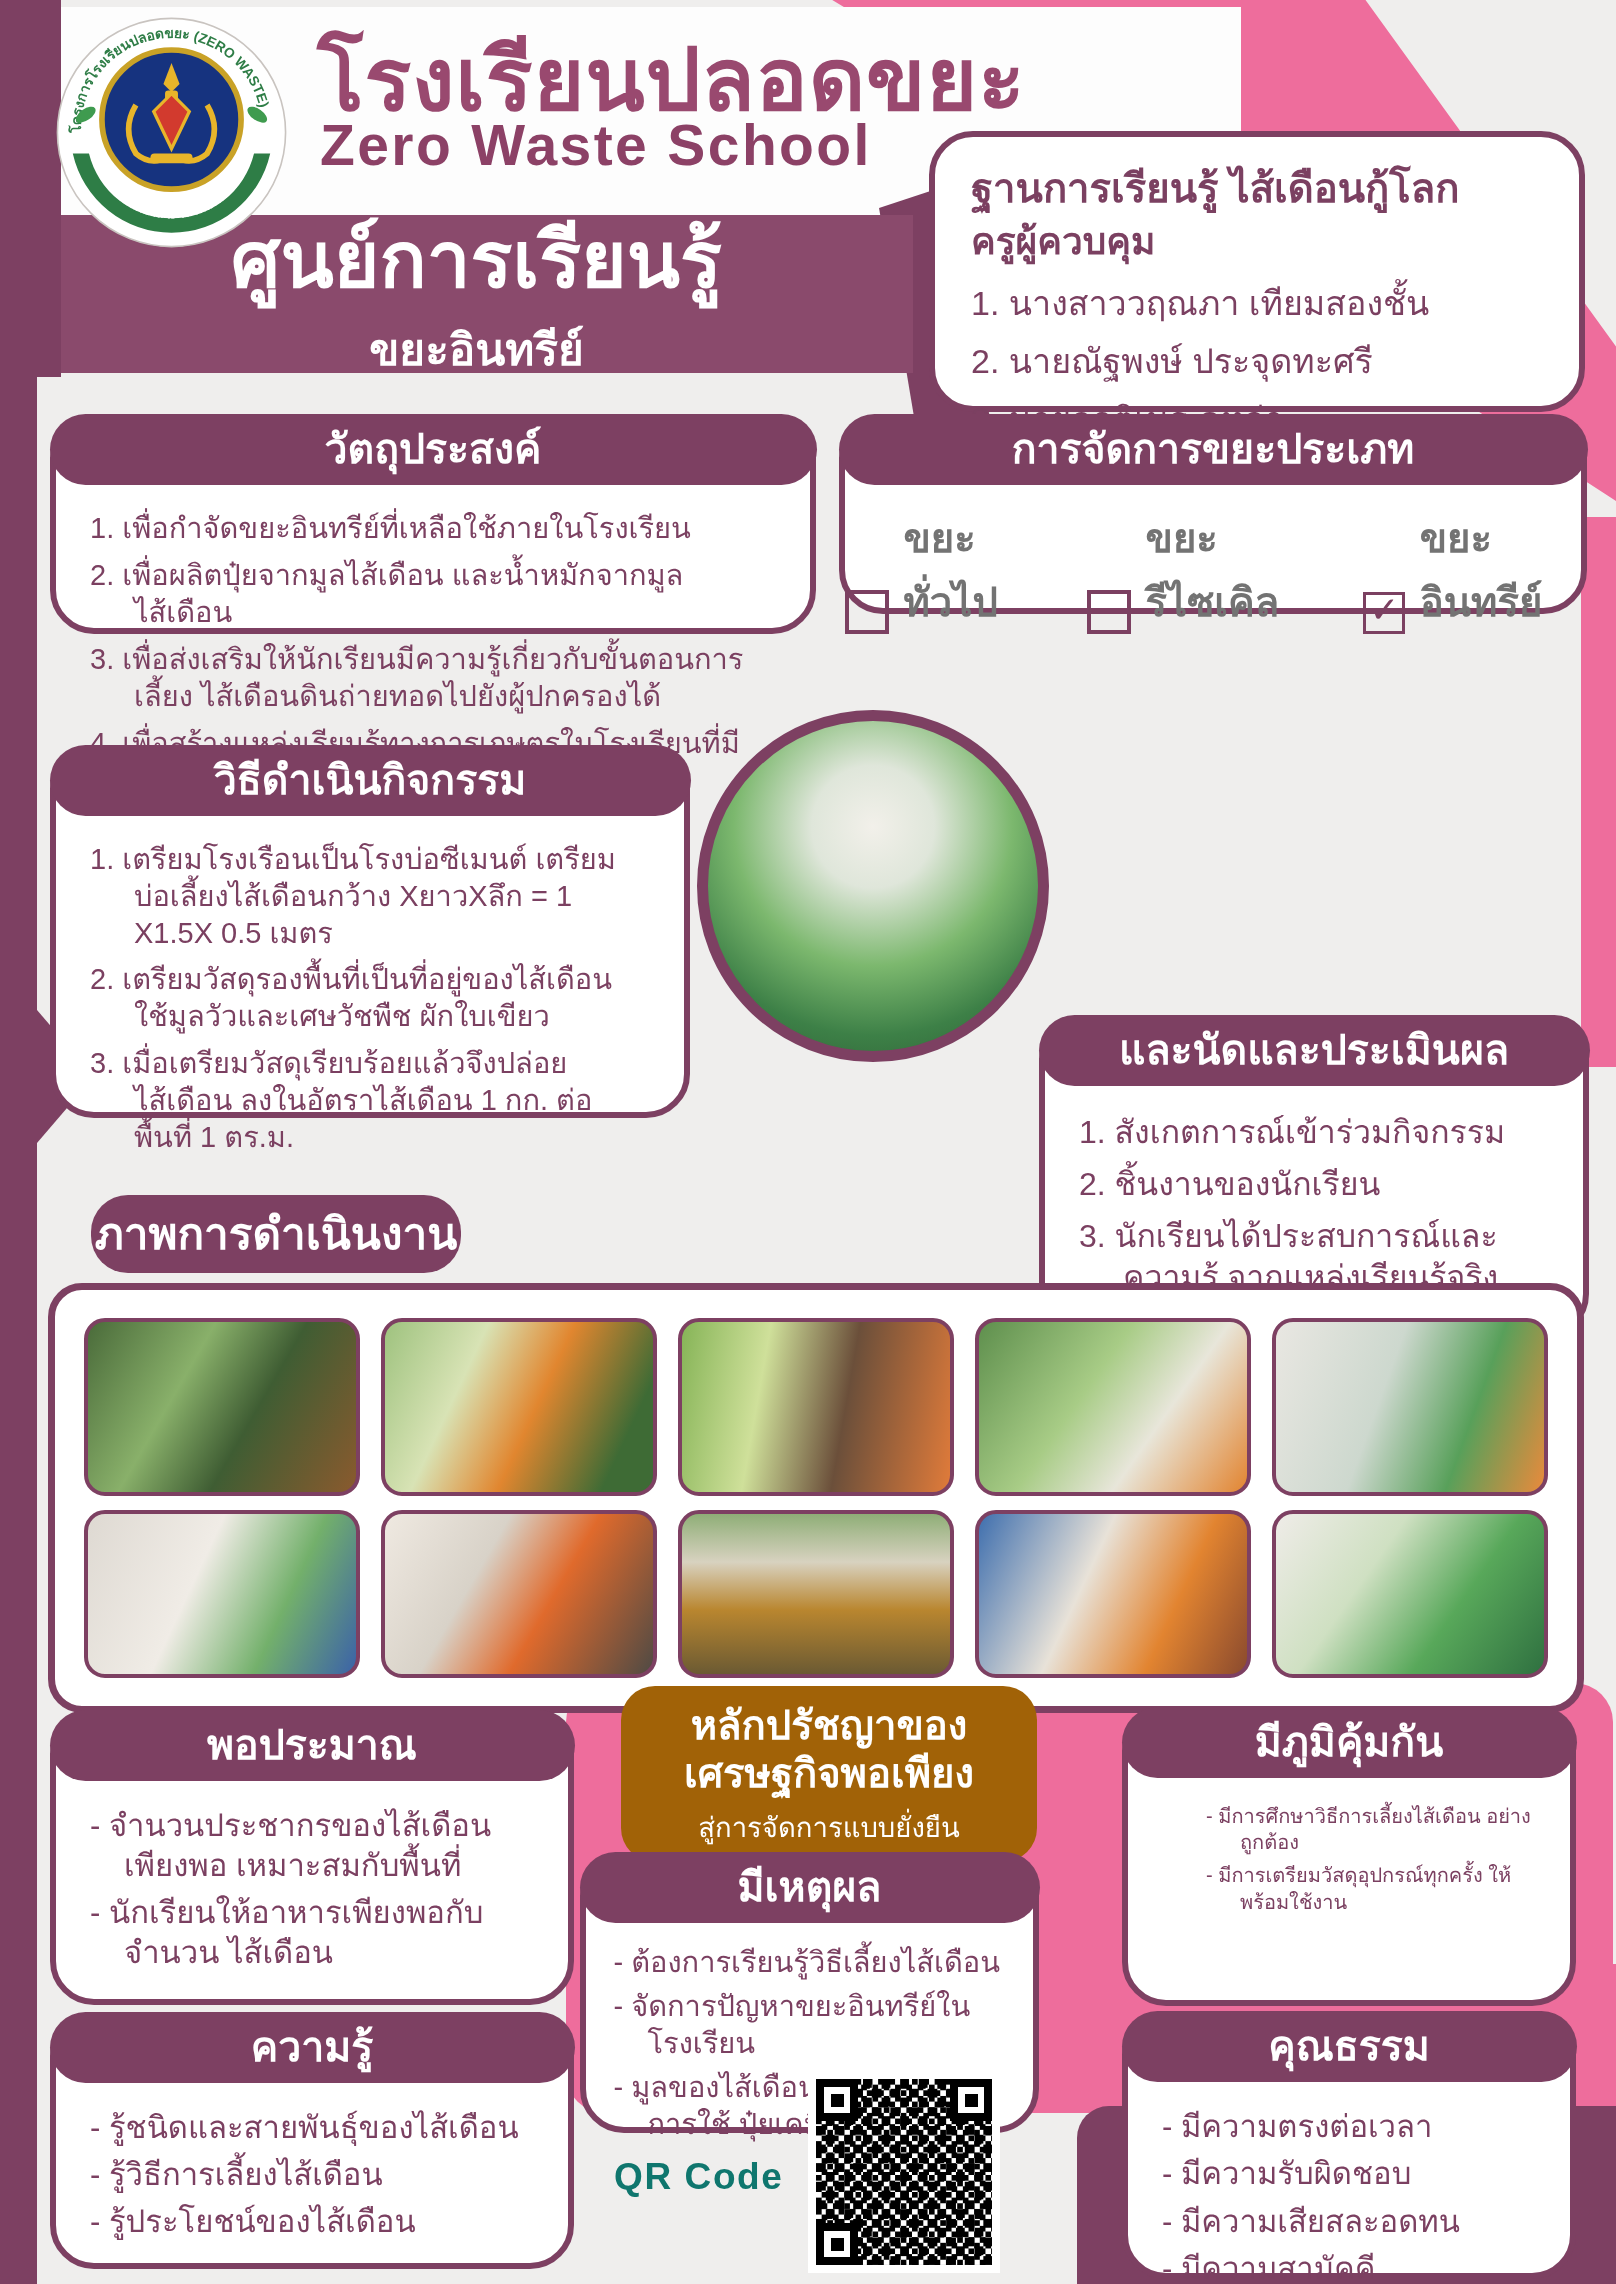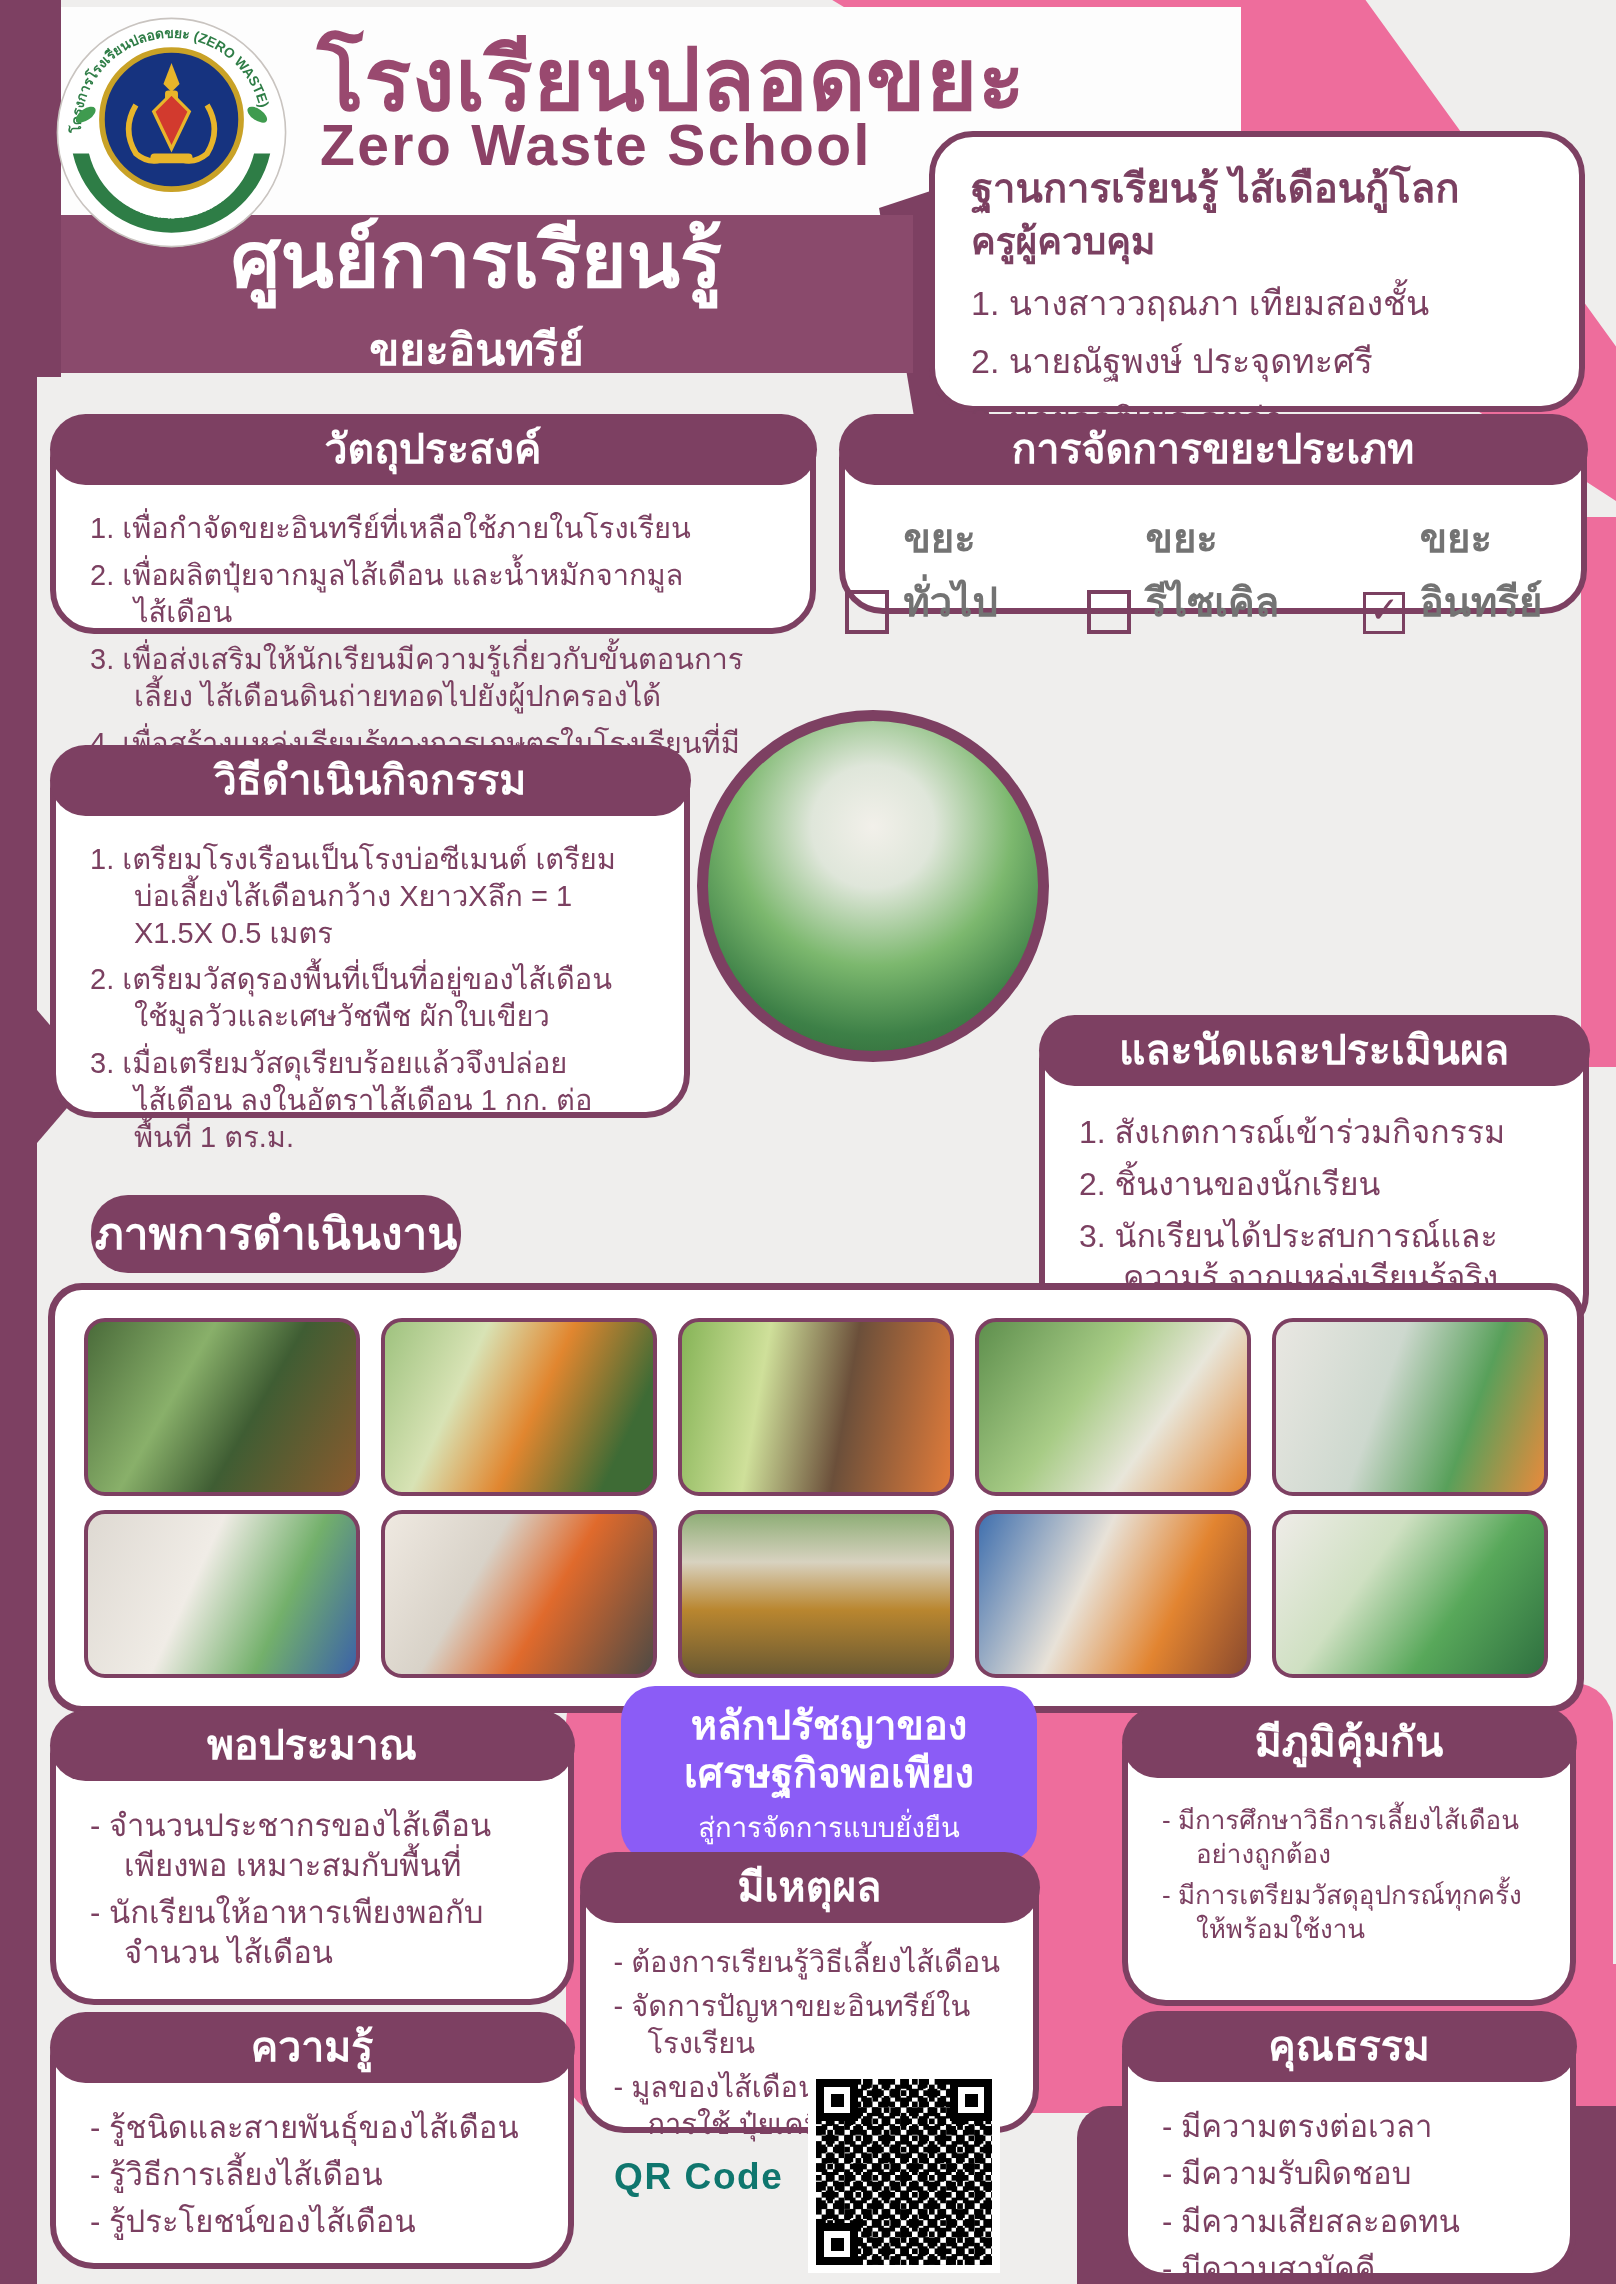--- a/index.html
+++ b/index.html
@@ -78,27 +78,27 @@
   .p5{background:linear-gradient(110deg,#e9e7e2,#cdd8ce 40%,#58a05a 70%,#e98a3c);}
   .p6{background:linear-gradient(115deg,#ded9d2,#f0ece6 40%,#73b06b 70%,#3b62a8);}
   .p7{background:linear-gradient(120deg,#efe9e1,#d8d2c8 35%,#e06a2c 60%,#4f4a44);}
   .p8{background:linear-gradient(180deg,#8fae77 0%,#d8d2c0 30%,#b9862f 60%,#6b5a33);}
   .p9{background:linear-gradient(115deg,#3f6fae,#e8e2d8 40%,#e28430 70%,#8a4a2e);}
   .p10{background:linear-gradient(125deg,#efece8,#cfe0c2 35%,#58a85a 65%,#2f7040);}
 
   
   .moderation-box{left:50px;top:1710px;width:524px;height:295px;}
   .moderation-box .box-bd{font-size:31px;line-height:1.3;}
-  .philosophy-pill{position:absolute;left:621px;top:1686px;width:416px;height:176px;background:#8b5cf6;
+  .philosophy-pill{position:absolute;left:621px;top:1686px;width:416px;height:176px;background:#a16207;
     border-radius:34px;color:#fff;text-align:center;}
   .philosophy-pill .l1{font-size:40px;font-weight:bold;margin-top:14.5px;line-height:1.22;}
   .philosophy-pill .l2{font-size:40px;font-weight:bold;line-height:1.22;}
   .philosophy-pill .l3{font-size:27.5px;margin-top:6.5px;}
   .immunity-box{left:1122px;top:1707px;width:454px;height:299px;}
-  .immunity-box .box-bd{font-size:26px;line-height:1.32;}
+  .immunity-box .box-bd{font-size:20px;line-height:1.32;margin-left:44px;}
   .reason-box{left:580px;top:1852px;width:459px;height:281px;}
   .reason-box .box-bd{font-size:29px;line-height:1.28;padding:14.5px 27.5px;}
   .knowledge-box{left:50px;top:2012px;width:524px;height:257px;}
   .knowledge-box .box-bd{font-size:31px;line-height:1.3;}
   .virtue-box{left:1122px;top:2011px;width:454px;height:268px;}
   .virtue-box .box-bd{font-size:31px;line-height:1.32;}
 
   
   .qr-label{position:absolute;left:614px;top:2156px;width:259px;font-size:37px;font-weight:bold;color:#0f766e;letter-spacing:1.6px;}
   .qr{position:absolute;left:808px;top:2071px;width:192px;height:202px;background:#fff;padding:8px;box-sizing:border-box;}

